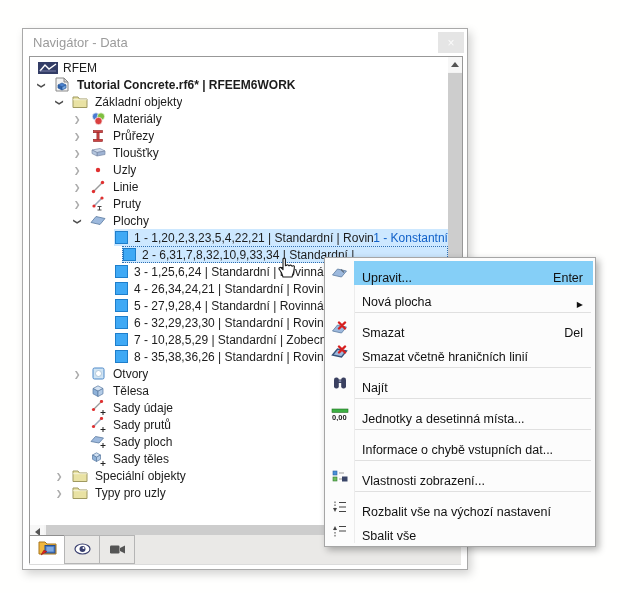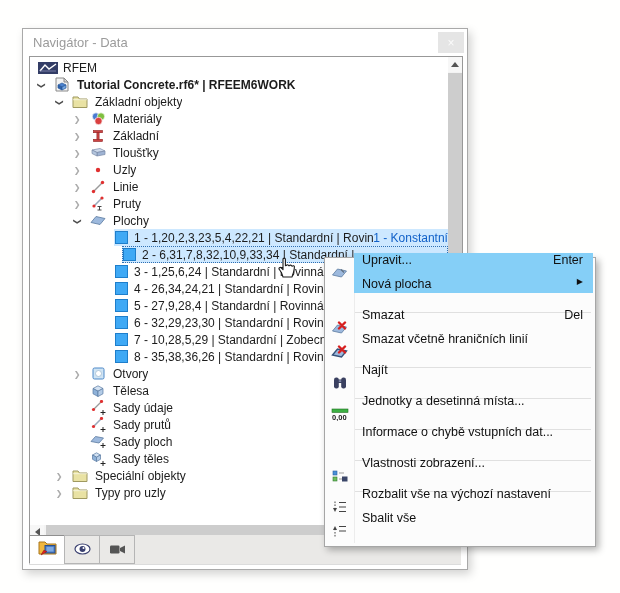--- a/index.html
+++ b/index.html
@@ -53,21 +53,21 @@
   .tab{width:36px;display:flex;align-items:center;justify-content:center;border:1px solid #b5b5b5;
        background:#eae9e7;box-sizing:border-box;margin-right:-1px;}
   .tab.active{background:#fff;border-color:#8f8f8f;border-bottom-color:#fff;}
 
   
   .menu{position:absolute;left:324px;top:257px;width:272px;background:#fcfcfc;border:1px solid #a6a6a6;
         box-shadow:3px 3px 7px rgba(0,0,0,.3);padding:3px 0;box-sizing:border-box;z-index:10;font-size:12.5px;color:#111;}
   .menu::before{content:"";position:absolute;left:29px;top:3px;bottom:3px;width:1px;background:#ececec;}
   .mi{height:24px;display:flex;align-items:center;position:relative;padding-right:2px;}
   .mic{flex:0 0 29px;width:29px;display:flex;align-items:center;justify-content:center;align-self:stretch;position:relative;z-index:1;}
-  .mrow{flex:1;display:flex;align-items:flex-start;height:100%;padding:0 10px 16px 8px;min-width:0;}
+  .mrow{flex:1;display:flex;align-items:flex-end;height:100%;padding:0 10px 0 8px;min-width:0;}
   .hl .mrow{background:#85cff7;}
   .mlb{flex:1;white-space:nowrap;overflow:hidden;}
   .msc{margin-left:16px;}
   .msub{font-size:8px;color:#111;margin-left:12px;}
   .msep{height:1px;background:#e0e0e0;margin:3px 4px 3px 30px;}
 
   .cursor{position:absolute;left:276px;top:256px;z-index:20;pointer-events:none;}
 </style>
 </head>
 <body>
@@ -133,21 +133,21 @@
 
         <div class="r p3">
           <span class="ch c"></span>
           <span class="ic">
             <svg width="12" height="14" viewBox="0 0 12 14">
                 <rect x="1.5" y="1.5" width="9" height="2.2" fill="#cc4444" stroke="#8f2020" stroke-width=".6"></rect>
                 <rect x="4.9" y="3.7" width="2.2" height="6.6" fill="#cc4444" stroke="#8f2020" stroke-width=".6"></rect>
                 <rect x="1.5" y="10.3" width="9" height="2.2" fill="#cc4444" stroke="#8f2020" stroke-width=".6"></rect>
               </svg>
           </span>
-          <span class="lb">Základní</span>
+          <span class="lb">Průřezy</span>
         </div>
 
         <div class="r p3">
           <span class="ch c"></span>
           <span class="ic">
             <svg width="16" height="11" viewBox="0 0 16 11">
                 <path d="M2 3 L10 1.5 L15 4 L7 5.5 z" fill="#cfdbec" stroke="#7a8aa8" stroke-width=".7"></path>
                 <path d="M7 5.5 L15 4 V7.5 L7 9 z" fill="#9fb4d4" stroke="#7a8aa8" stroke-width=".7"></path>
                 <path d="M2 3 L7 5.5 V9 L2 6.5 z" fill="#b4c6de" stroke="#7a8aa8" stroke-width=".7"></path>
               </svg>

